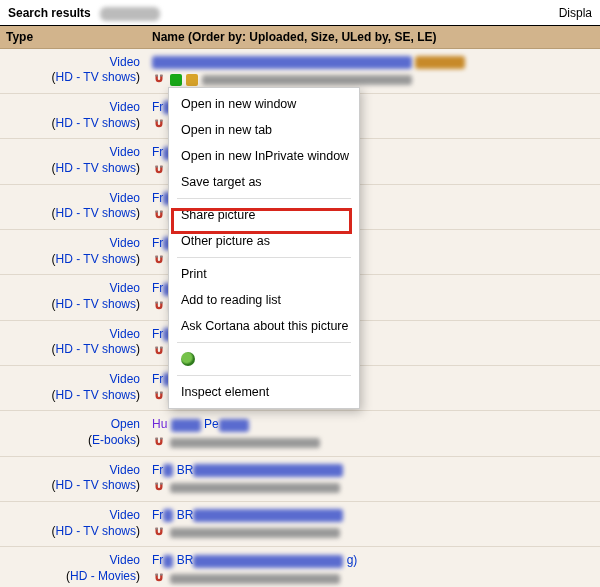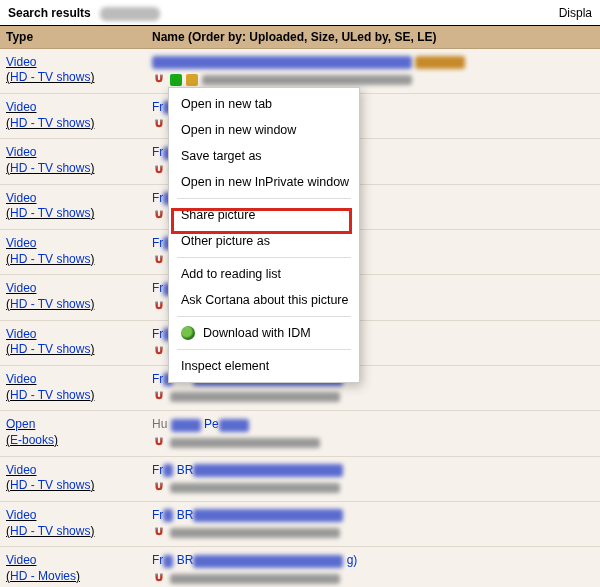--- a/index.html
+++ b/index.html
@@ -41,24 +41,23 @@
     padding: 4px 6px;
     border-bottom: 1px solid #b99d75;
   }
   tbody tr { border-bottom: 1px solid #e0d8cc; }
   tbody td {
     padding: 6px 6px;
     vertical-align: top;
   }
   td.type-cell {
     width: 146px;
-    text-align: left;
+    text-align: right;
     font-size: 12px;
     line-height: 1.3;
-    text-decoration: underline;
   }
   td.type-cell a { color: #0033cc; text-decoration: none; }
   td.type-cell .paren { color: #000; }
   td.name-cell { font-size: 12px; }
   .fake-link {
     display:inline-block;
     height:13px;
     background:#5a6bcf;
     border-radius:3px;
     filter: blur(2px);
@@ -249,21 +248,21 @@
                 <path fill="#c0392b" d="M6 3h4v7a2 2 0 0 0 4 0V3h4v7a6 6 0 0 1-12 0V3z"></path>
                 <rect x="6" y="3" width="4" height="3" fill="#888"></rect>
                 <rect x="14" y="3" width="4" height="3" fill="#888"></rect>
               </svg>
             </span>
             <span class="fake-gray" style="width:170px"></span>
           </div></td>
       </tr>
       <tr>
         <td class="type-cell"><a href="#">Open</a><br><span class="paren">(</span><a href="#">E-books</a><span class="paren">)</span></td>
-        <td class="name-cell"><span style="color:#737373">Hu</span> <span class="fake-link" style="width:30px"></span> <a class="clear-link" href="#">Pe</a><span class="fake-link" style="width:30px"></span><div class="row-line2">
+        <td class="name-cell"><span style="color:#6d28d9">Hu</span> <span class="fake-link" style="width:30px"></span> <a class="clear-link" href="#">Pe</a><span class="fake-link" style="width:30px"></span><div class="row-line2">
             <span class="magnet-icon">
               <svg viewBox="0 0 24 24">
                 <path fill="#c0392b" d="M6 3h4v7a2 2 0 0 0 4 0V3h4v7a6 6 0 0 1-12 0V3z"></path>
                 <rect x="6" y="3" width="4" height="3" fill="#888"></rect>
                 <rect x="14" y="3" width="4" height="3" fill="#888"></rect>
               </svg>
             </span>
             <span class="fake-gray" style="width:150px"></span>
           </div></td>
       </tr>
@@ -303,32 +302,32 @@
                 <rect x="14" y="3" width="4" height="3" fill="#888"></rect>
               </svg>
             </span>
             <span class="fake-gray" style="width:170px"></span>
           </div></td>
       </tr>
     </tbody>
 </table>
 
 <div class="ctxmenu">
+  <div class="item">Open in new window</div>
   <div class="item">Open in new tab</div>
-  <div class="item">Open in new window</div>
+  <div class="item">Open in new InPrivate window</div>
   <div class="item">Save target as</div>
-  <div class="item">Open in new InPrivate window</div>
   <hr>
   <div class="item">Share picture</div>
   <div class="item">Other picture as</div>
   <hr>
+  <div class="item">Print</div>
   <div class="item">Add to reading list</div>
   <div class="item">Ask Cortana about this picture</div>
   <hr>
   <div class="item">
     <span class="idm-icon"></span>
-    <span>Download with IDM</span>
   </div>
   <hr>
   <div class="item">Inspect element</div>
 </div>
 
 <div class="red-box"></div>
 
 </body></html>

